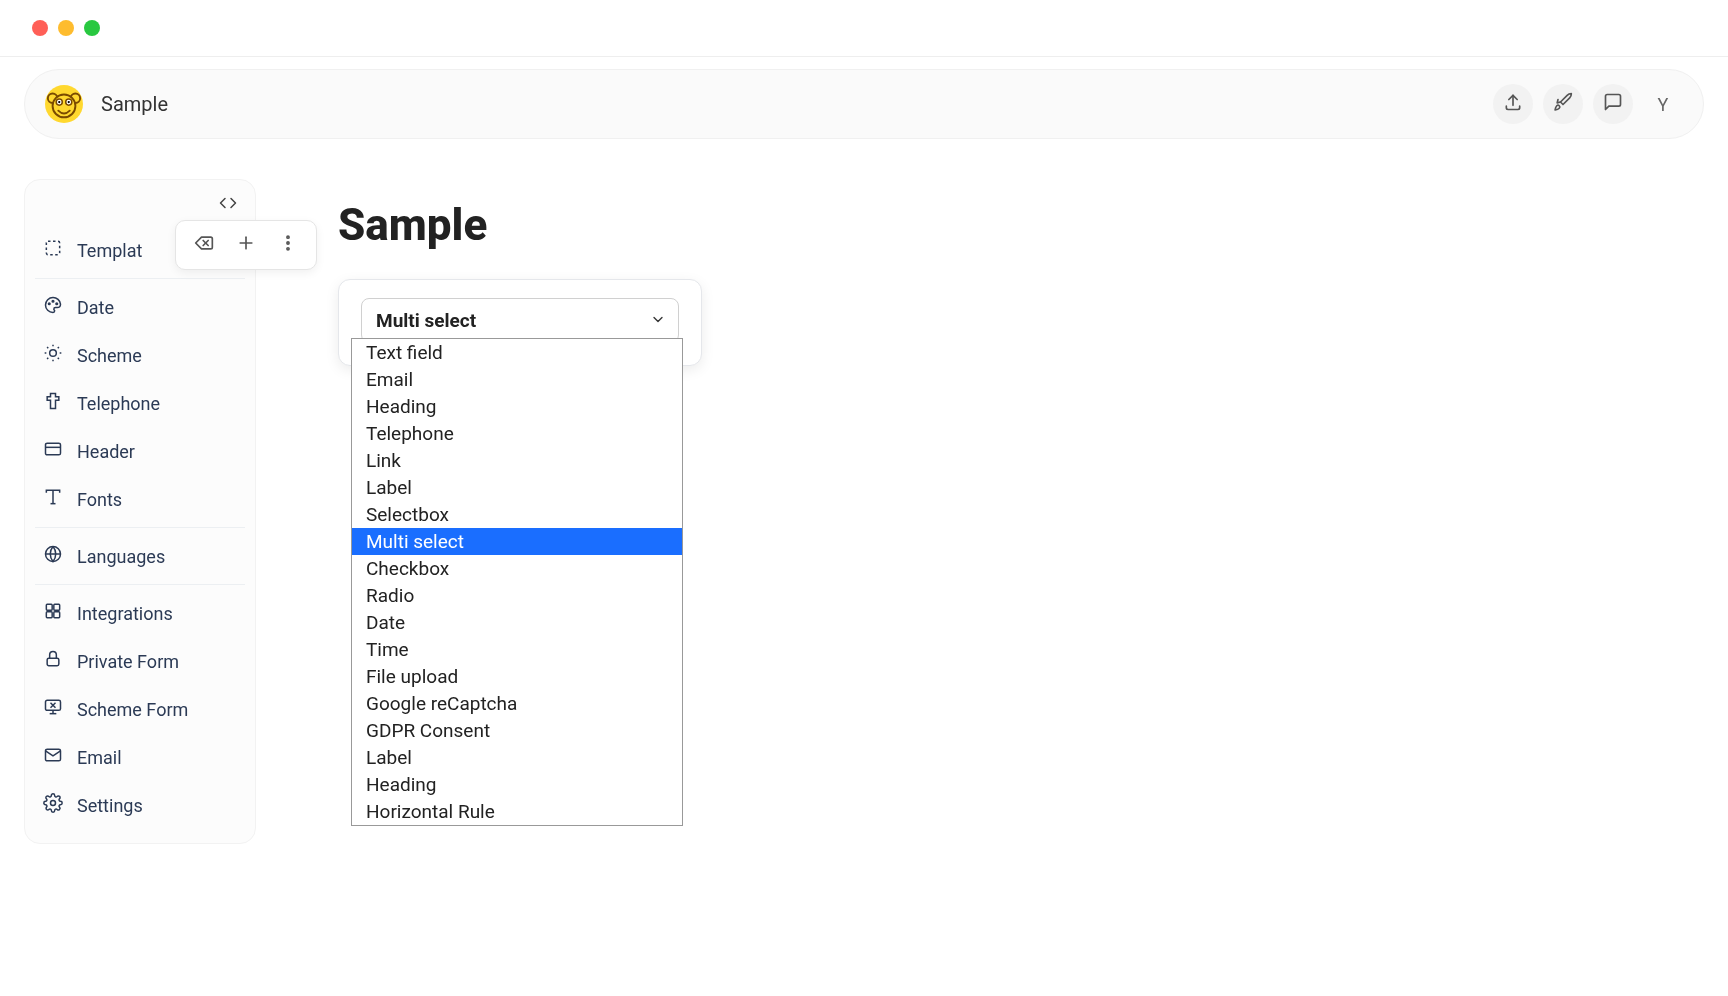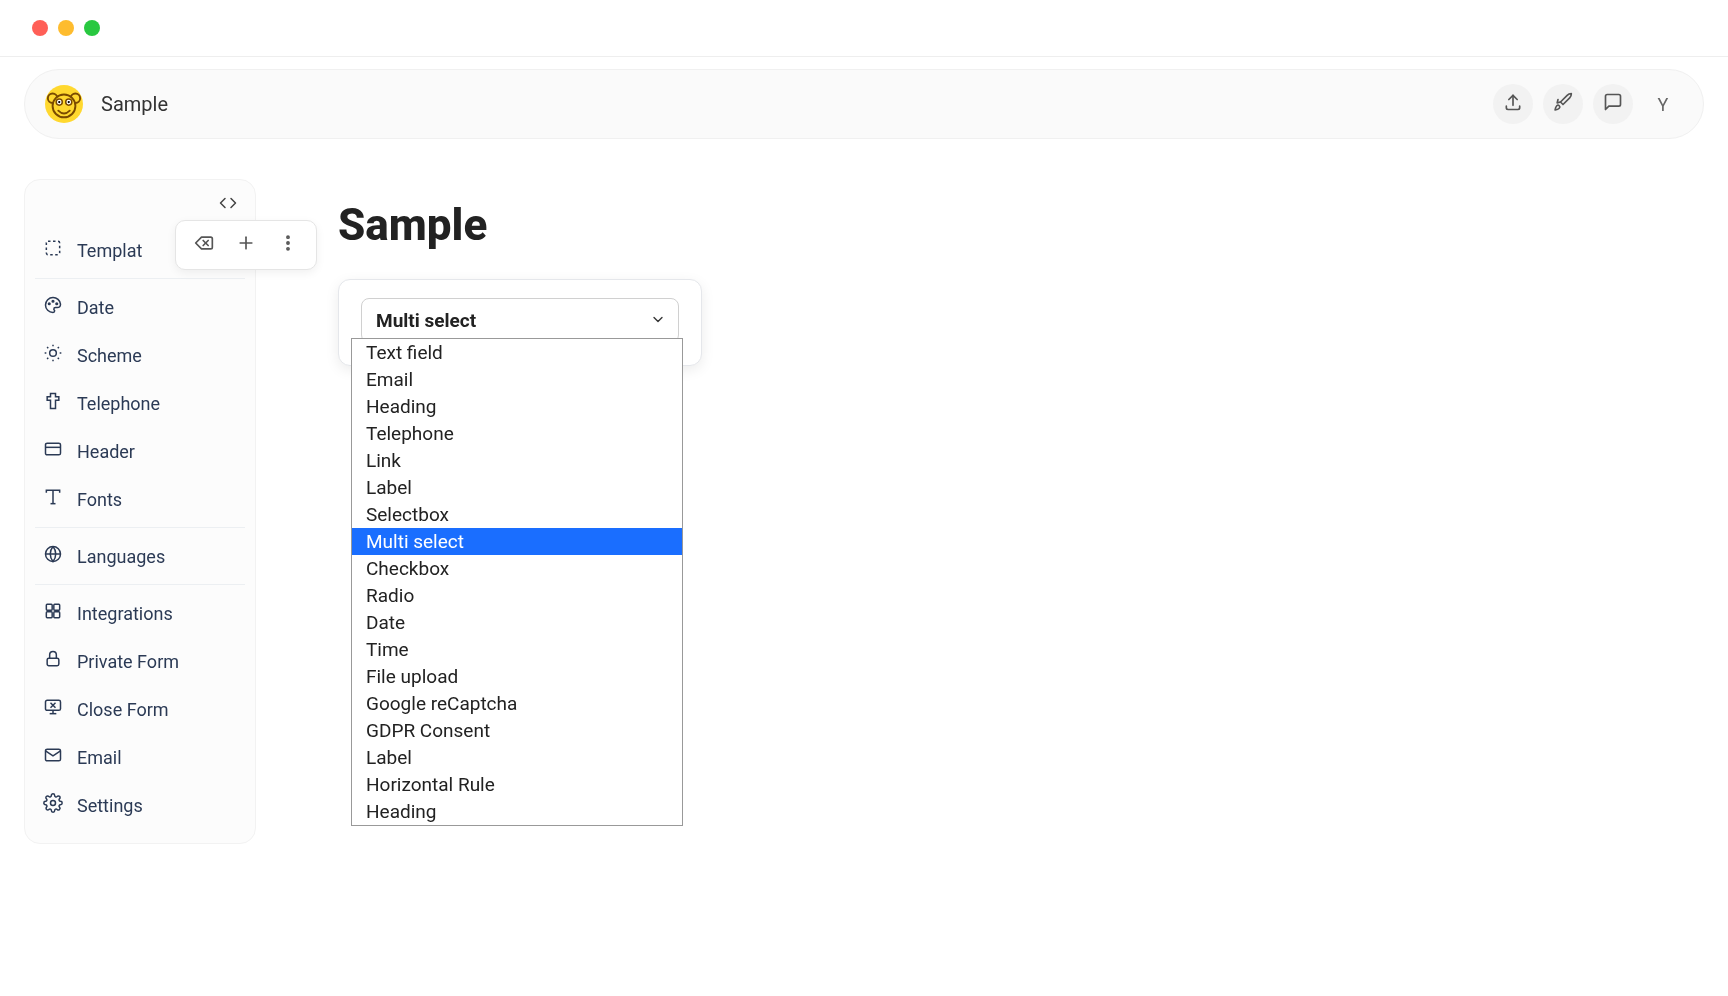--- a/index.html
+++ b/index.html
@@ -347,21 +347,21 @@
       <span>Private Form</span>
     </div>
     <div class="side-item">
       <span><svg viewBox="0 0 24 24">
             <rect x="3" y="4" width="18" height="12" rx="2"></rect>
             <line x1="8" y1="20" x2="16" y2="20"></line>
             <line x1="12" y1="16" x2="12" y2="20"></line>
             <line x1="9" y1="7" x2="15" y2="13"></line>
             <line x1="15" y1="7" x2="9" y2="13"></line>
           </svg></span>
-      <span>Close Form</span>
+      <span>Scheme Form</span>
     </div>
     <div class="side-item">
       <span><svg viewBox="0 0 24 24">
             <rect x="3" y="5" width="18" height="14" rx="2"></rect>
             <polyline points="3 7 12 13 21 7"></polyline>
           </svg></span>
       <span>Email</span>
     </div>
     <div class="side-item">
       <span><svg viewBox="0 0 24 24">
@@ -396,19 +396,19 @@
           <div class="opt">Selectbox</div>
           <div class="opt selected">Multi select</div>
           <div class="opt">Checkbox</div>
           <div class="opt">Radio</div>
           <div class="opt">Date</div>
           <div class="opt">Time</div>
           <div class="opt">File upload</div>
           <div class="opt">Google reCaptcha</div>
           <div class="opt">GDPR Consent</div>
           <div class="opt">Label</div>
+          <div class="opt">Heading</div>
           <div class="opt">Horizontal Rule</div>
-          <div class="opt">Heading</div>
         </div>
     </div>
   </div>
 
 </div>
 
 </body></html>

